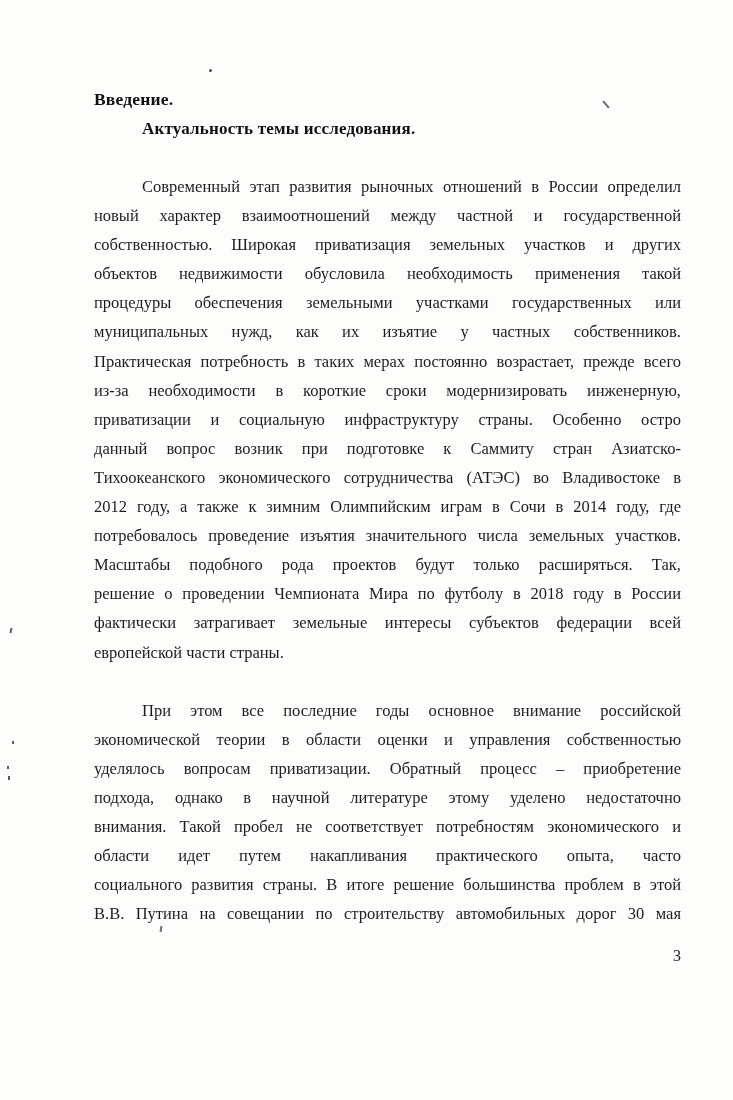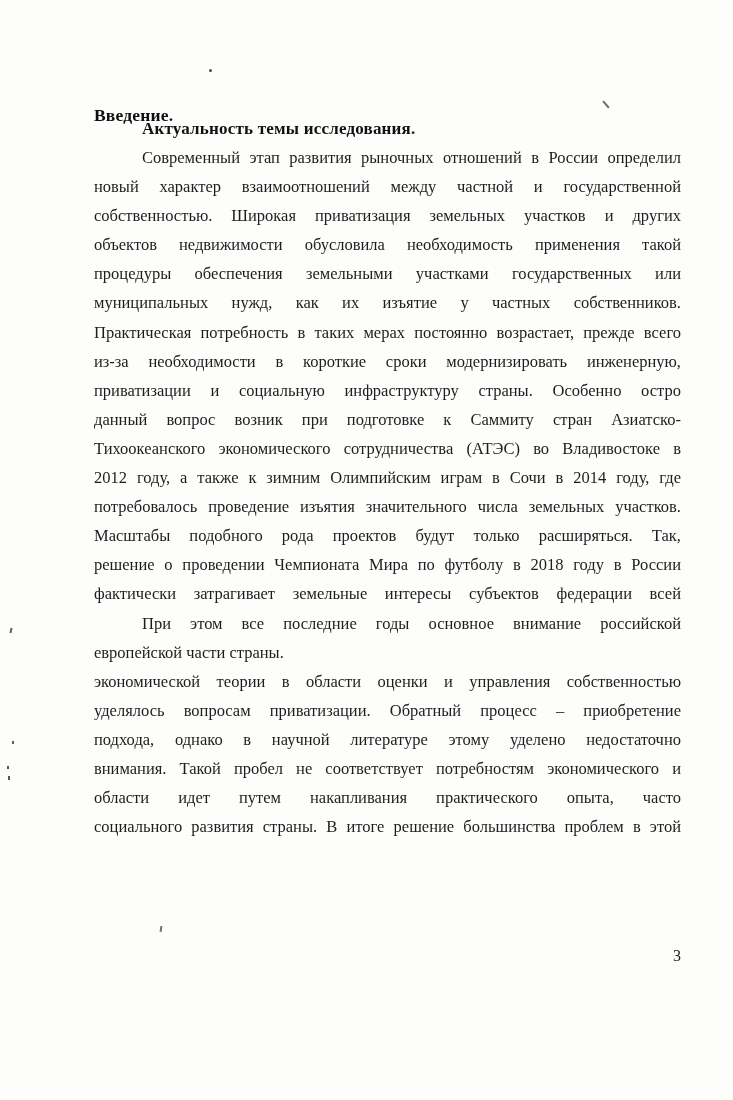--- a/index.html
+++ b/index.html
@@ -9,40 +9,40 @@
     position: relative;
     overflow: hidden;
     font-family: "Liberation Serif", "DejaVu Serif", serif;
     color: #1d1d1d;
   }
   .page {
     position: absolute; inset: 0;
     background: #fdfdfc;
   }
   .heading {
-    position: absolute; left: 94px; top: 105px;
+    position: absolute; left: 94px; top: 89px;
     font-size: 17.5px; font-weight: bold; color: #101010;
     line-height: 20px; letter-spacing: 0.2px;
   }
   .subheading {
     position: absolute; left: 142px; top: 119px;
     font-size: 17px; font-weight: bold; color: #101010;
     line-height: 20px; letter-spacing: 0.2px;
   }
   .body-text {
     position: absolute; left: 94px; top: 143px; width: 587px;
     font-size: 16.5px; color: #1d1d1d;
   }
   .line {
     height: 29.1px; line-height: 29.1px;
     text-align: justify; text-align-last: justify;
     white-space: normal;
   }
   .line.left { text-align-last: left; }
-  .line.first { text-indent: 48px; }
+  .line.first { text-indent: 48px; margin-top: 29px; }
   .page-number {
     position: absolute; left: 94px; top: 947px; width: 587px;
     text-align: right; font-size: 16px; color: #1d1d1d;
   }
   
   .artifact { position: absolute; background: #555; }
   .a-dot1   { left: 209px; top: 69px;  width: 3px; height: 3px; border-radius: 50%; background:#4a4a4a; }
   .a-tick1  { left: 605px; top: 100px; width: 2px; height: 9px; transform: rotate(-40deg); background:#6b6b6b; }
   .a-comma1 { left: 10px;  top: 628px; width: 2px; height: 5px; transform: rotate(12deg); background:#5e5e5e; }
   .a-dot2   { left: 12px;  top: 741px; width: 2px; height: 3px; background:#606060; }
@@ -69,29 +69,30 @@
     <div class="line">Практическая потребность в таких мерах постоянно возрастает, прежде всего</div>
     <div class="line">из-за необходимости в короткие сроки модернизировать инженерную,</div>
     <div class="line">приватизации и социальную инфраструктуру страны. Особенно остро</div>
     <div class="line">данный вопрос возник при подготовке к Саммиту стран Азиатско-</div>
     <div class="line">Тихоокеанского экономического сотрудничества (АТЭС) во Владивостоке в</div>
     <div class="line">2012 году, а также к зимним Олимпийским играм в Сочи в 2014 году, где</div>
     <div class="line">потребовалось проведение изъятия значительного числа земельных участков.</div>
     <div class="line">Масштабы подобного рода проектов будут только расширяться. Так,</div>
     <div class="line">решение о проведении Чемпионата Мира по футболу в 2018 году в России</div>
     <div class="line">фактически затрагивает земельные интересы субъектов федерации всей</div>
+    <div class="line left">европейской части страны.</div>
+
     <div class="line first">При этом все последние годы основное внимание российской</div>
-
-    <div class="line left">европейской части страны.</div>
     <div class="line">экономической теории в области оценки и управления собственностью</div>
     <div class="line">уделялось вопросам приватизации. Обратный процесс – приобретение</div>
     <div class="line">подхода, однако в научной литературе этому уделено недостаточно</div>
     <div class="line">внимания. Такой пробел не соответствует потребностям экономического и</div>
     <div class="line">области идет путем накапливания практического опыта, часто</div>
     <div class="line">социального развития страны. В итоге решение большинства проблем в этой</div>
+    <div class="line">В.В. Путина на совещании по строительству автомобильных дорог 30 мая</div>
   </div>
 
   <div class="page-number">3</div>
 
   <div class="artifact a-dot1"></div>
   <div class="artifact a-tick1"></div>
   <div class="artifact a-comma1"></div>
   <div class="artifact a-dot2"></div>
   <div class="artifact a-colon-top"></div>
   <div class="artifact a-colon-bottom"></div>

